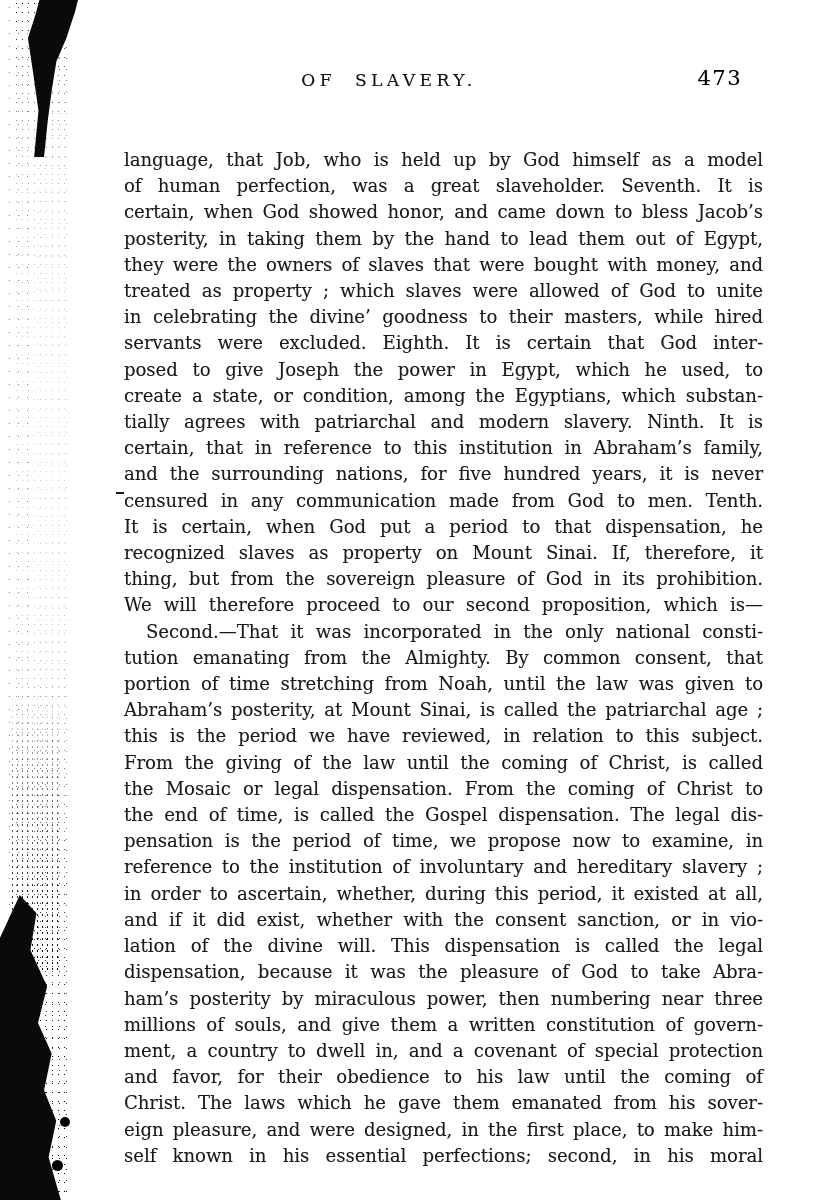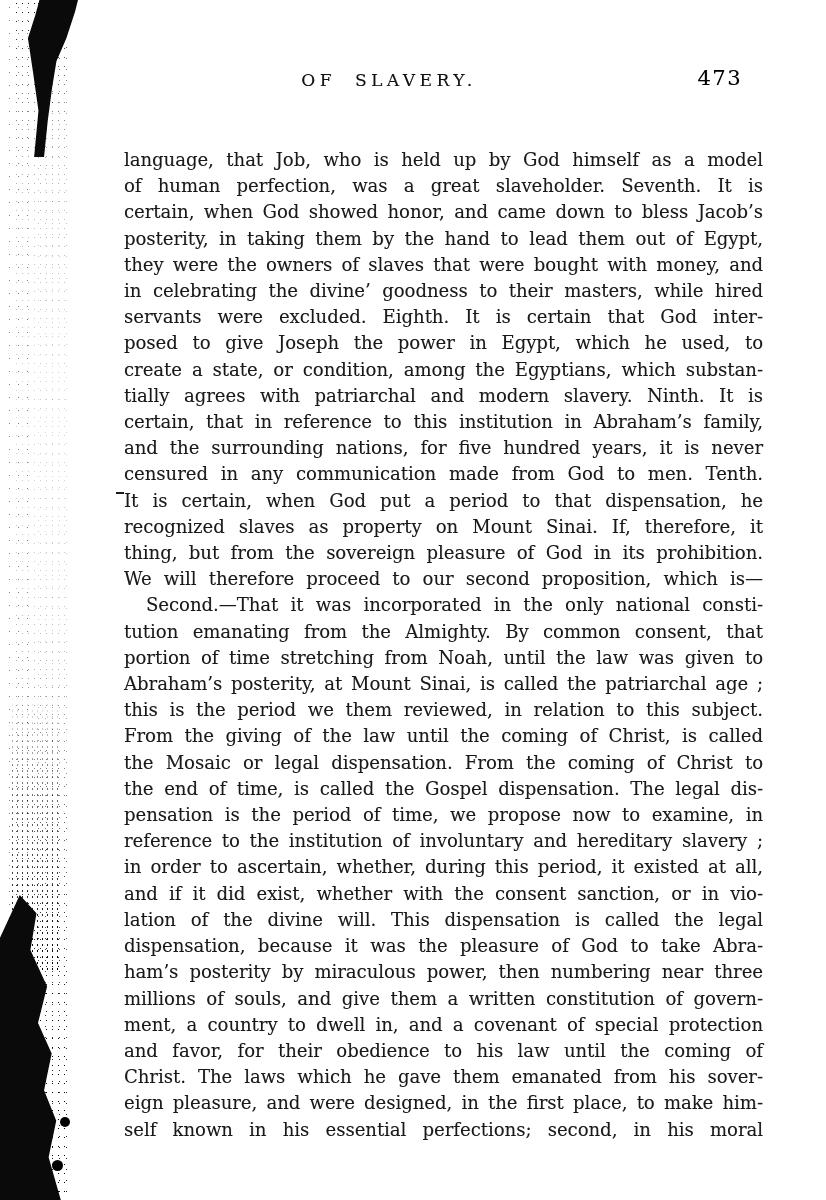--- a/index.html
+++ b/index.html
@@ -110,37 +110,38 @@
 
   <div class="running-title">OF SLAVERY.</div>
   <div class="page-number">473</div>
 
   <div class="body-text">
       <div class="line"><span>language, that Job, who is held up by God himself as a model</span></div>
       <div class="line"><span>of human perfection, was a great slaveholder. Seventh. It is</span></div>
       <div class="line"><span>certain, when God showed honor, and came down to bless Jacob’s</span></div>
       <div class="line"><span>posterity, in taking them by the hand to lead them out of Egypt,</span></div>
       <div class="line"><span class="it">they were the owners of slaves that were bought with money, and</span></div>
+      <div class="line"><span class="it">treated as property ; which slaves</span><span> were allowed of God to unite</span></div>
       <div class="line"><span>in celebrating the divine’ goodness to their </span><span class="it">masters</span><span>, while </span><span class="it">hired</span></div>
       <div class="line"><span class="it">servants</span><span> were excluded. Eighth. It is certain that God inter-</span></div>
       <div class="line"><span>posed to give Joseph the power in Egypt, which he used, to</span></div>
       <div class="line"><span>create a state, or condition, among the Egyptians, which </span><span class="it">substan-</span></div>
       <div class="line"><span class="it">tially agrees</span><span> with </span><span class="it">patriarchal</span><span> and </span><span class="it">modern slavery</span><span>. Ninth. It is</span></div>
       <div class="line"><span>certain, that in reference to this institution in Abraham’s family,</span></div>
       <div class="line"><span>and the surrounding nations, for five hundred years, it is never</span></div>
       <div class="line"><span>censured in any communication made from God to men. Tenth.</span></div>
       <div class="line"><span>It is certain, when God put a </span><span class="it">period</span><span> to </span><span class="it">that dispensation</span><span>, he</span></div>
       <div class="line"><span class="it">recognized slaves as property on Mount Sinai</span><span>. If, therefore, it</span></div>
       <div class="line"><span class="it">thing</span><span>, but from the </span><span class="it">sovereign pleasure of God in its prohibition</span><span>.</span></div>
       <div class="line"><span>We will therefore proceed to our second proposition, which is—</span></div>
       <div class="line indent"><span>Second.—That it was incorporated in the only national consti-</span></div>
       <div class="line"><span>tution emanating from the Almighty. By common consent, that</span></div>
       <div class="line"><span>portion of time stretching from Noah, until the law was given to</span></div>
       <div class="line"><span>Abraham’s posterity, at Mount Sinai, is called the patriarchal age ;</span></div>
-      <div class="line"><span class="it">this is the period we them reviewed</span><span>, in relation to this subject.</span></div>
+      <div class="line"><span class="it">this is the period we have reviewed</span><span>, in relation to this subject.</span></div>
       <div class="line"><span>From the giving of the law until the coming of Christ, is called</span></div>
       <div class="line"><span>the Mosaic or legal dispensation. From the coming of Christ to</span></div>
       <div class="line"><span>the end of time, is called the Gospel dispensation. The legal dis-</span></div>
       <div class="line"><span>pensation </span><span class="it">is the period of time, we propose now to examine</span><span>, in</span></div>
       <div class="line"><span>reference to the institution of involuntary and hereditary slavery ;</span></div>
       <div class="line"><span>in order to ascertain, whether, during this period, </span><span class="it">it existed at all</span><span>,</span></div>
       <div class="line"><span>and </span><span class="it">if it did exist</span><span>, whether with the </span><span class="it">consent sanction</span><span>, or in </span><span class="it">vio-</span></div>
       <div class="line"><span class="it">lation of the divine will</span><span>. This dispensation is called the legal</span></div>
       <div class="line"><span>dispensation, because it was the pleasure of God to take Abra-</span></div>
       <div class="line"><span>ham’s posterity by miraculous power, then numbering near three</span></div>

